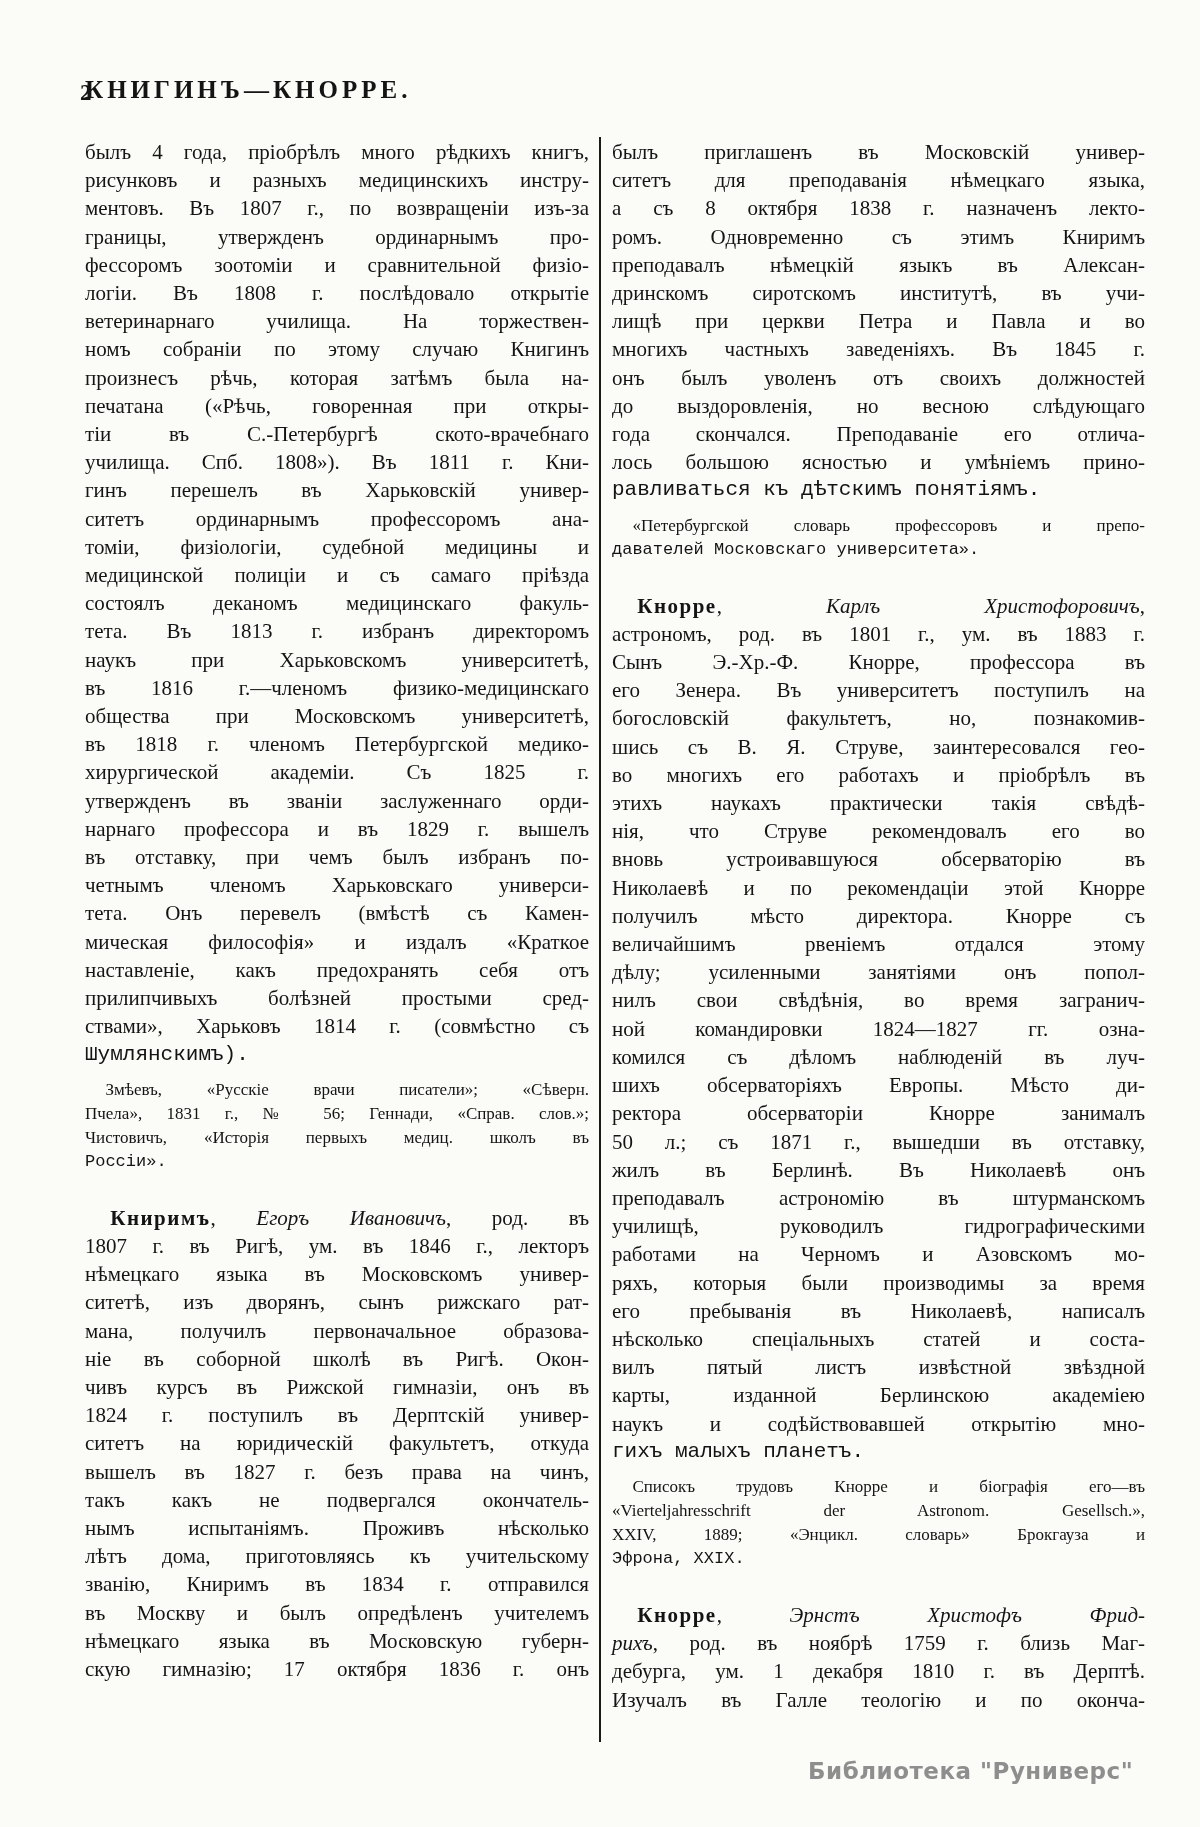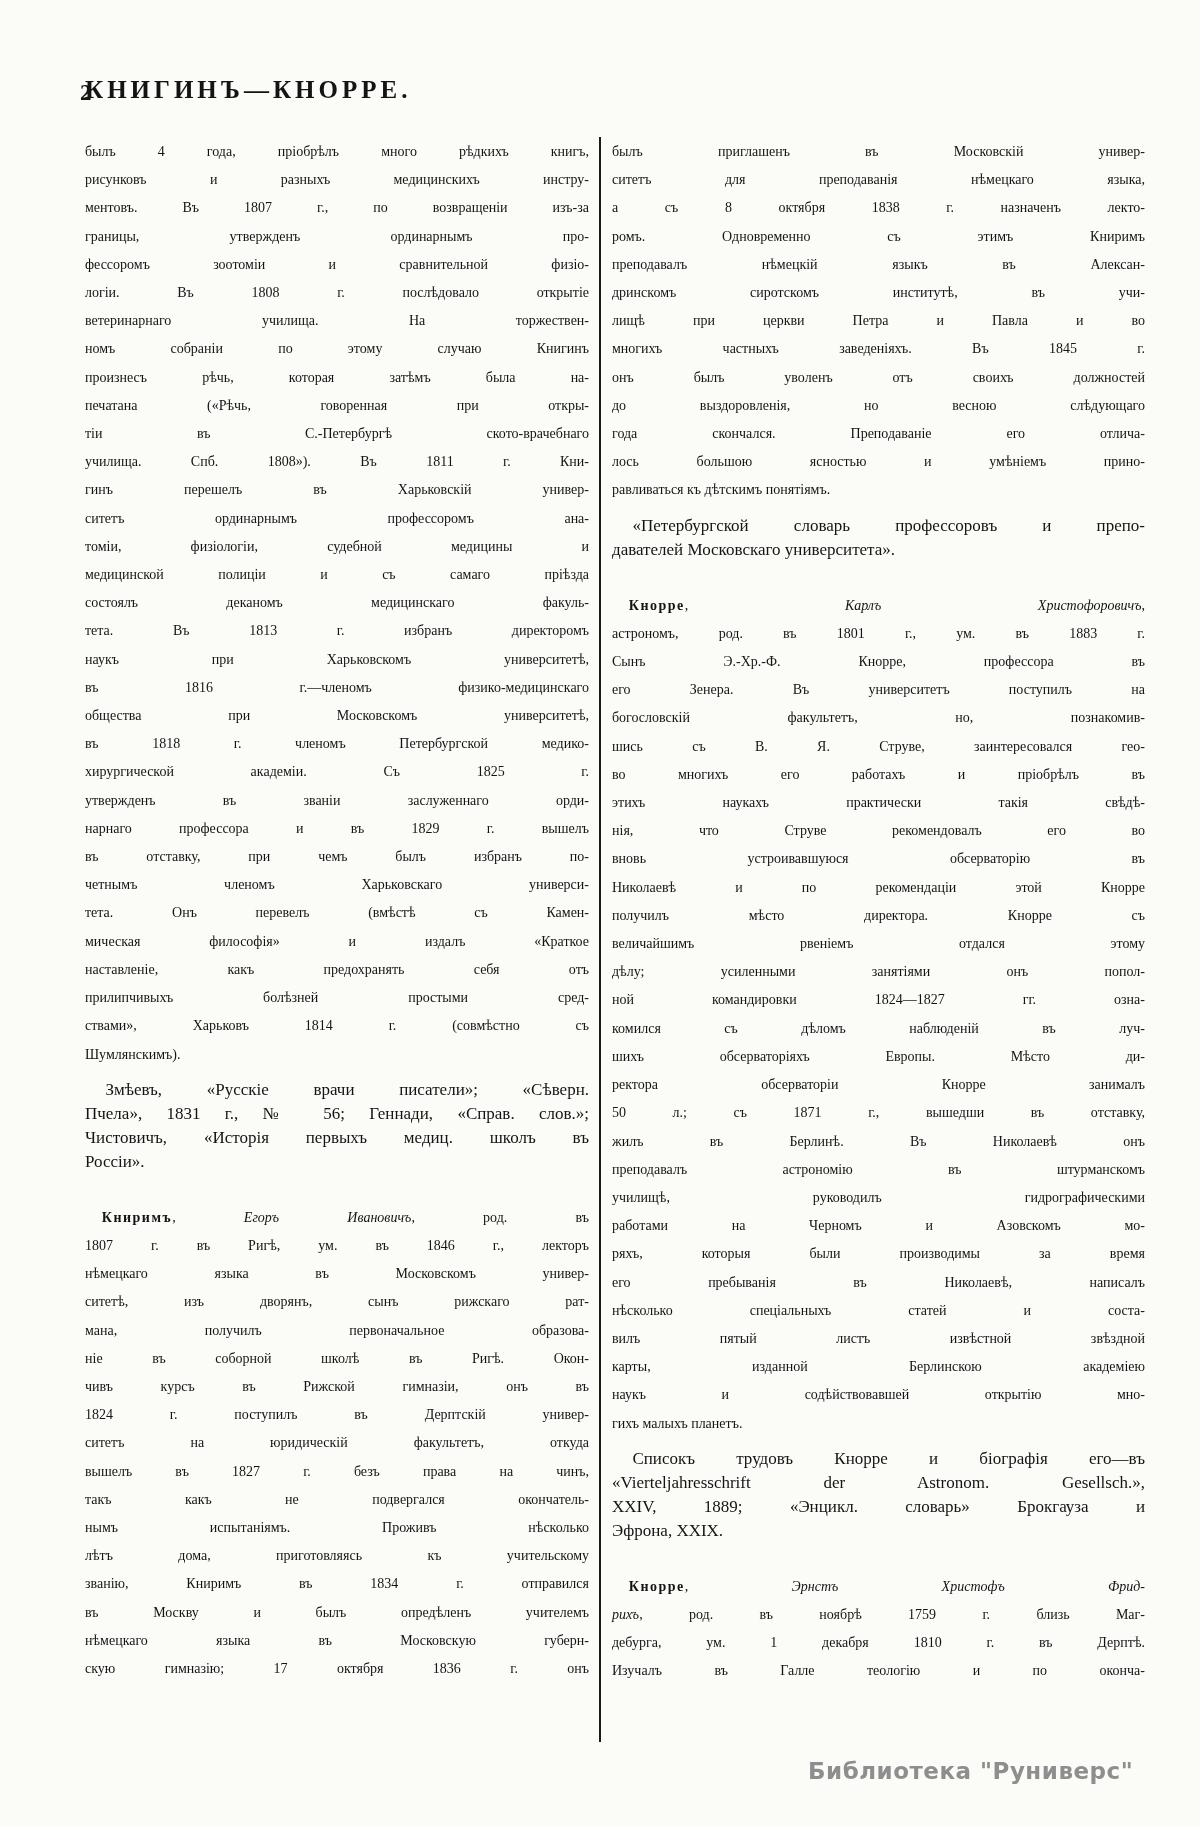--- a/index.html
+++ b/index.html
@@ -20,29 +20,29 @@
     position:absolute;left:85px;top:76px;width:1060px;
     font-size:25px;font-weight:bold;letter-spacing:4px;
   }
   .divider{
     position:absolute;left:599px;top:137px;width:2px;height:1605px;
     background:var(--rule,#1a1a1a);
   }
   .col{position:absolute;top:138px;}
   #col-left{left:85px;width:504px;}
   #col-right{left:612px;width:533px;}
-  .block{font-size:14px;line-height:28.2px;}
+  .block{font-size:21px;line-height:28.2px;}
   .block.biblio{font-size:17px;line-height:24px;margin-top:9px;}
   .block.entry{margin-top:30px;}
   .line{
     text-align:justify;
     text-align-last:justify;
     white-space:normal;
   }
-  .line.end{text-align-last:left;}
+  .line.end{text-align-last:left;font-family:Liberation Mono, monospace;}
   .line.ind{text-indent:1.2em;}
   .b{font-weight:bold;letter-spacing:1.5px;}
   .i{font-style:italic;}
   .watermark{
     position:absolute;left:808px;top:1758px;
     font-family:"DejaVu Sans","Liberation Sans",sans-serif;
     font-weight:bold;font-size:23px;letter-spacing:0.5px;
     color:var(--wm,#8e8e8e);
   }
 </style>
@@ -143,20 +143,21 @@
         <div class="line">богословскій факультетъ, но, познакомив-</div>
         <div class="line">шись съ В. Я. Струве, заинтересовался гео-</div>
         <div class="line">во многихъ его работахъ и пріобрѣлъ въ</div>
         <div class="line">этихъ наукахъ практически такія свѣдѣ-</div>
         <div class="line">нія, что Струве рекомендовалъ его во</div>
         <div class="line">вновь устроивавшуюся обсерваторію въ</div>
         <div class="line">Николаевѣ и по рекомендаціи этой Кнорре</div>
         <div class="line">получилъ мѣсто директора. Кнорре съ</div>
         <div class="line">величайшимъ рвеніемъ отдался этому</div>
         <div class="line">дѣлу; усиленными занятіями онъ попол-</div>
+        <div class="line">нилъ свои свѣдѣнія, во время загранич-</div>
         <div class="line">ной командировки 1824—1827 гг. озна-</div>
         <div class="line">комился съ дѣломъ наблюденій въ луч-</div>
         <div class="line">шихъ обсерваторіяхъ Европы. Мѣсто ди-</div>
         <div class="line">ректора обсерваторіи Кнорре занималъ</div>
         <div class="line">50 л.; съ 1871 г., вышедши въ отставку,</div>
         <div class="line">жилъ въ Берлинѣ. Въ Николаевѣ онъ</div>
         <div class="line">преподавалъ астрономію въ штурманскомъ</div>
         <div class="line">училищѣ, руководилъ гидрографическими</div>
         <div class="line">работами на Черномъ и Азовскомъ мо-</div>
         <div class="line">ряхъ, которыя были производимы за время</div>

